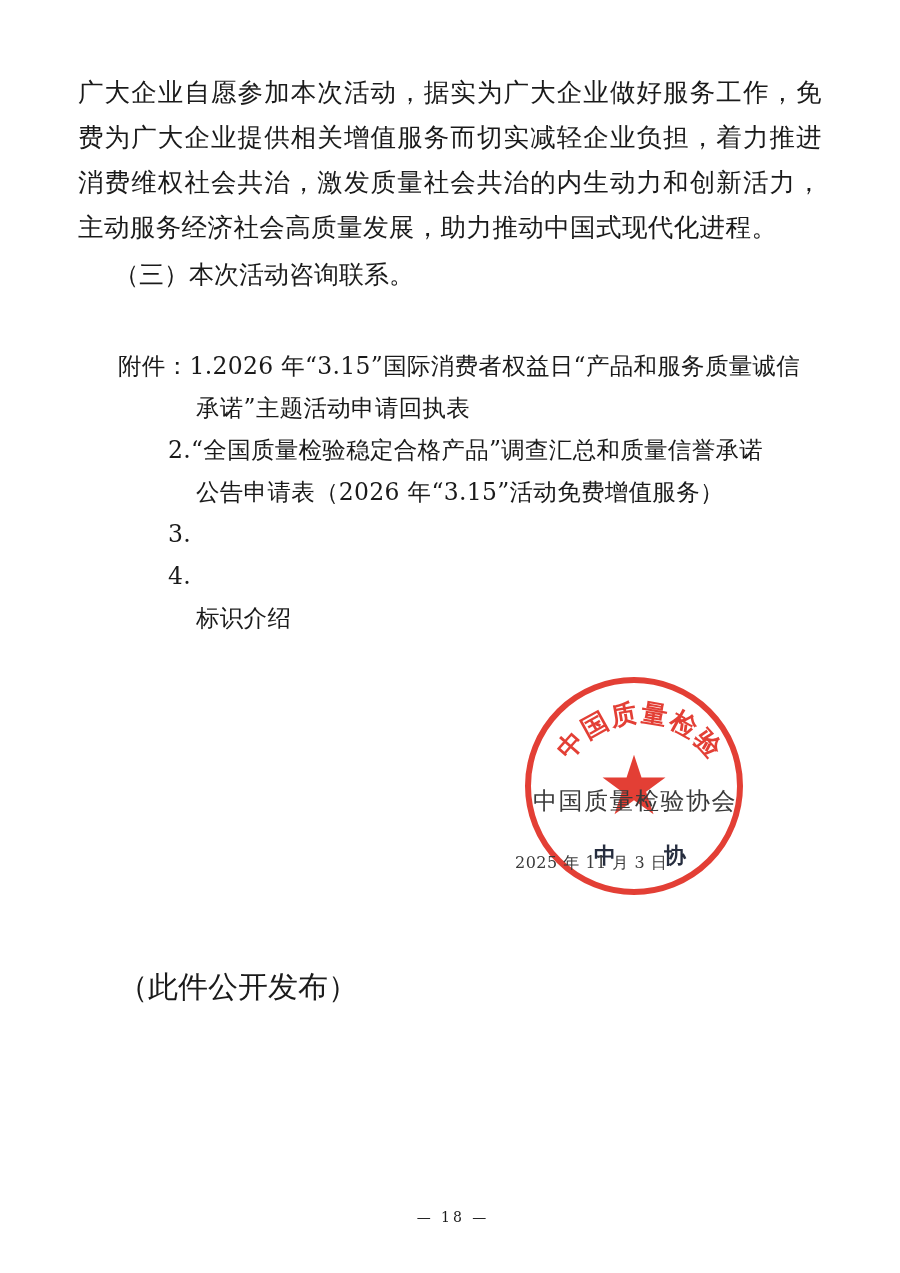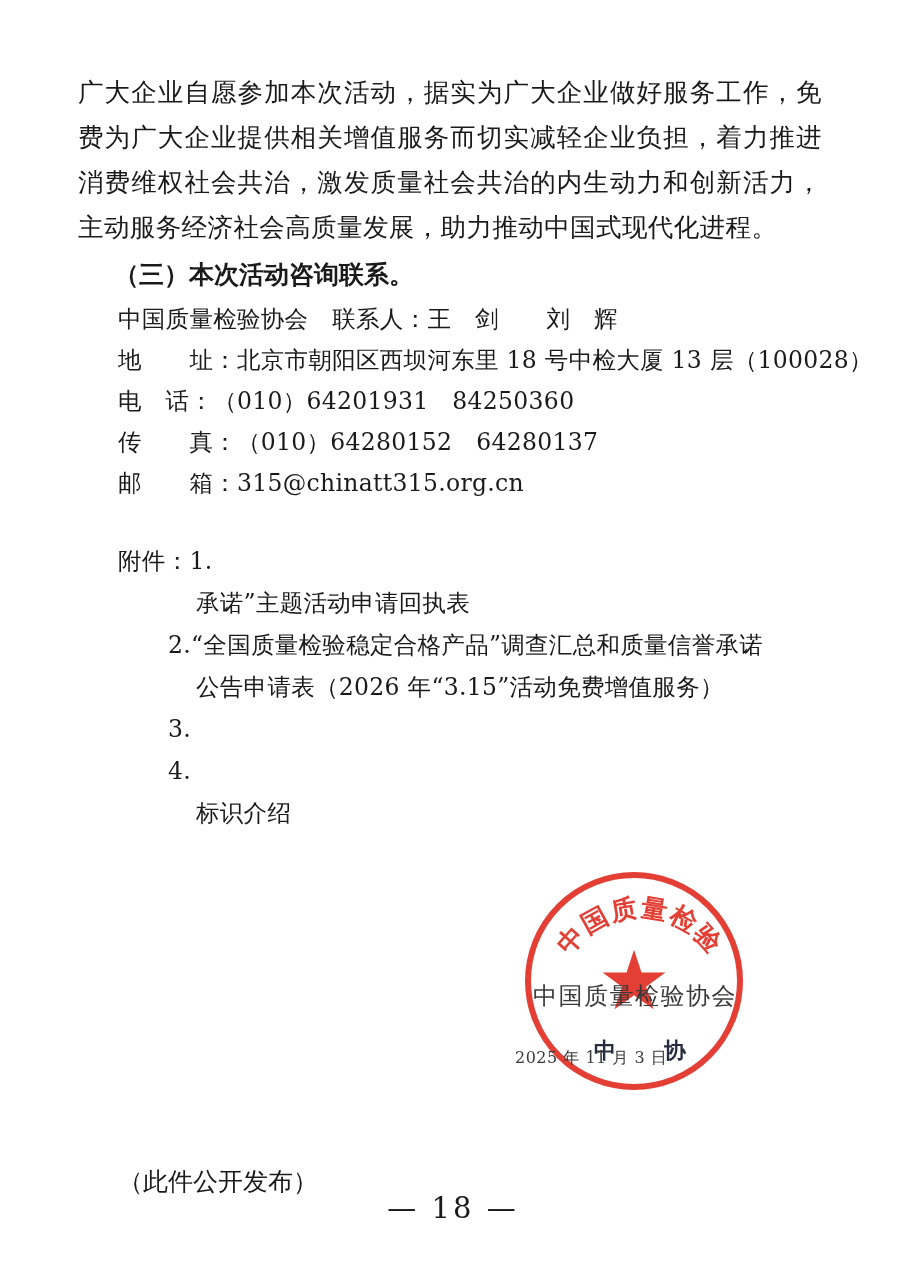--- a/index.html
+++ b/index.html
@@ -27,36 +27,36 @@
     font-size: 25.5px;
     line-height: 45px;
     text-align: justify;
     text-justify: inter-ideograph;
     letter-spacing: 0.4px;
     margin: 0 0 2px 0;
   }
   .heading {
     font-size: 25px;
     line-height: 45px;
-    font-weight: bold;
+    font-weight: normal;
     margin: 0 0 0 0;
     padding-left: 36px;
   }
   .contact-block {
     margin-top: 2px;
     padding-left: 40px;
   }
   .contact-line {
     font-size: 23.5px;
     line-height: 41px;
     white-space: pre;
     letter-spacing: 0.3px;
   }
   .attach-block {
-    margin-top: 36px;
+    margin-top: 48px;
     padding-left: 40px;
   }
   .attach-line {
     font-size: 23.5px;
     line-height: 42px;
     letter-spacing: 0.3px;
   }
   .attach-item {
     display: flex;
     align-items: flex-start;
@@ -146,58 +146,52 @@
     width: 250px;
     font-size: 16px;
     color: #3a3a3a;
     white-space: pre;
     letter-spacing: 0.5px;
   }
 
   .publish-note {
     margin-top: 10px;
     padding-left: 40px;
-    font-size: 25px;
+    font-size: 30px;
     line-height: 40px;
   }
   .page-number {
     position: absolute;
     left: 0;
     bottom: 48px;
     width: 888px;
     text-align: center;
-    font-size: 29px;
+    font-size: 14px;
     letter-spacing: 3px;
     color: #1a1a1a;
     padding-left: 18px;
     box-sizing: border-box;
   }
 </style>
 </head>
 <body>
 
 <div class="page">
 
   <p class="para">广大企业自愿参加本次活动，据实为广大企业做好服务工作，免费为广大企业提供相关增值服务而切实减轻企业负担，着力推进消费维权社会共治，激发质量社会共治的内生动力和创新活力，主动服务经济社会高质量发展，助力推动中国式现代化进程。</p>
 
   <p class="heading">（三）本次活动咨询联系。</p>
 
-  <div class="contact-block">
-    <div class="contact-line">中国质量检验协会　联系人：王　剑　　刘　辉</div>
-    <div class="contact-line">地　　址：北京市朝阳区西坝河东里 18 号中检大厦 13 层（100028）</div>
-    <div class="contact-line">电　话：（010）64201931　84250360</div>
-    <div class="contact-line">传　　真：（010）64280152　64280137</div>
-    <div class="contact-line">邮　　箱：315@chinatt315.org.cn</div>
-  </div>
 
   <div class="attach-block">
 
     <div class="attach-line attach-item">
       <span class="attach-label">附件：</span>
       <span class="attach-label">1.</span>
+      <span class="attach-text">2026 年“3.15”国际消费者权益日“产品和服务质量诚信</span>
     </div>
     <div class="attach-line hang">承诺”主题活动申请回执表</div>
 
     <div class="attach-line attach-item attach-sub">
       <span class="attach-label">2.</span>
       <span class="attach-text">“全国质量检验稳定合格产品”调查汇总和质量信誉承诺</span>
     </div>
     <div class="attach-line hang">公告申请表（2026 年“3.15”活动免费增值服务）</div>
 
     <div class="attach-line attach-item attach-sub">

